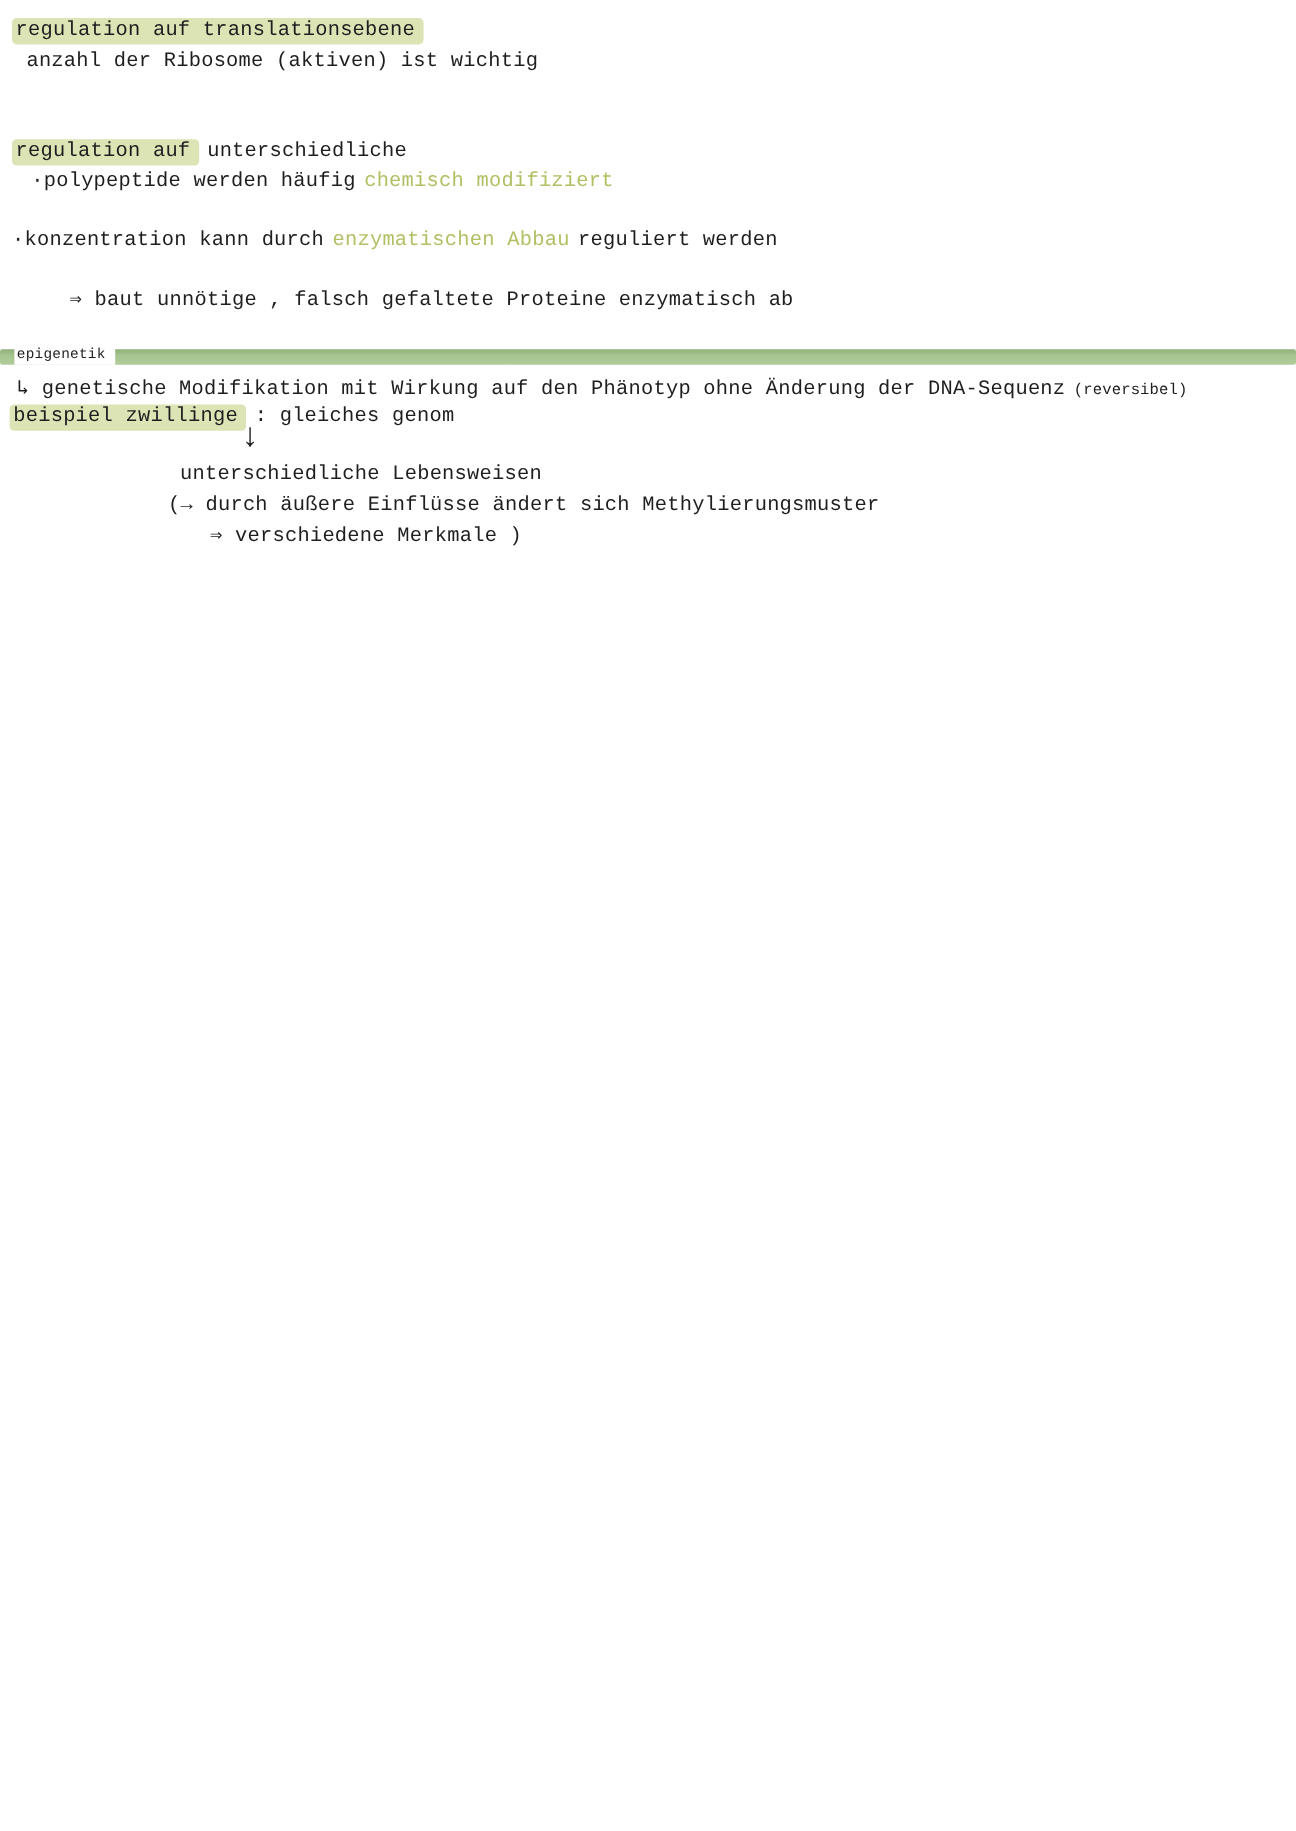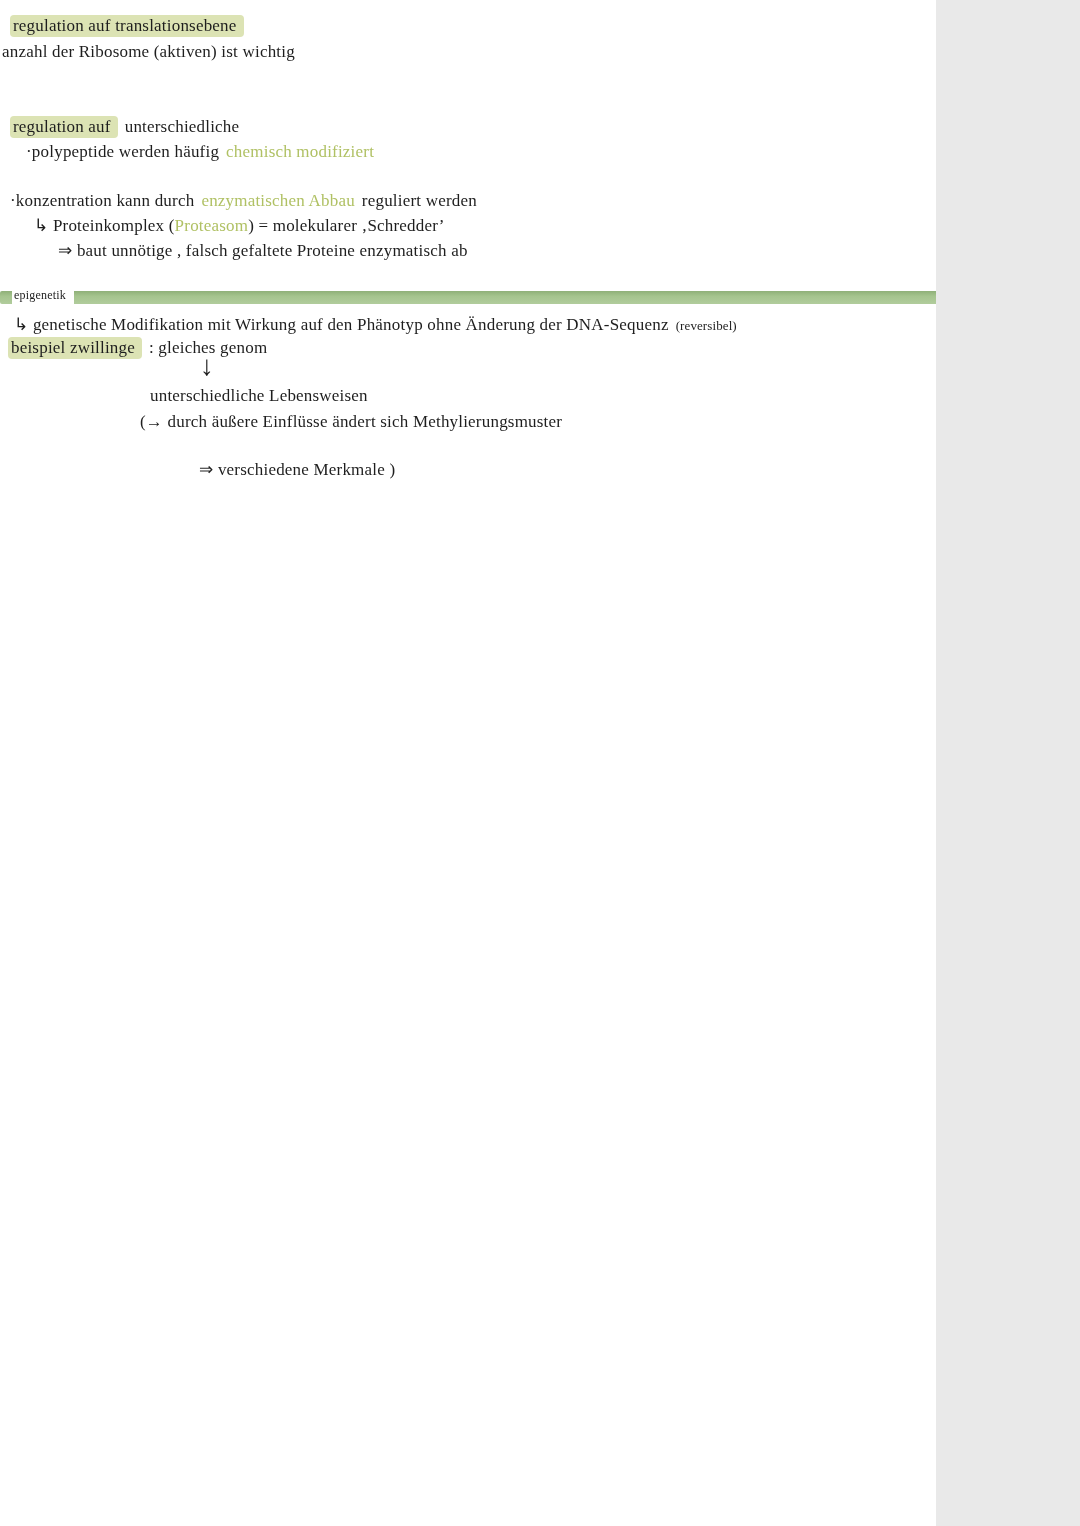--- a/index.html
+++ b/index.html
@@ -5,25 +5,25 @@
   :root {
     --ink: #1e1e1e;
     --green-ink: #b0c164;
     --highlight: #dce3b4;
     --bar: #a5c48e;
     --paper: #ffffff;
   }
   html, body { margin: 0; padding: 0; background: #e9e9e9; }
   .page {
     position: relative;
-    width: 936px;
+    width: 1080px;
     height: 1526px;
     background: var(--paper);
     overflow: hidden;
-    font-family: Liberation Serif, serif;
+    font-family: Liberation Mono, monospace;
     color: var(--ink);
   }
   .line {
     position: absolute;
     white-space: nowrap;
     font-size: 17px;
     letter-spacing: 0.2px;
     line-height: 22px;
     color: var(--ink);
   }
@@ -62,42 +62,39 @@
   }
 </style>
 </head>
 <body>
 
 <div class="page">
 
   <div class="line" style="left:10px; top:15px;">
     <span class="hl">regulation auf translationsebene</span>
   </div>
-  <div class="line" style="left:2px; top:41px;text-align:right;">anzahl der Ribosome (aktiven) ist wichtig</div>
+  <div class="line" style="left:22px; top:41px;text-align:right;">anzahl der Ribosome (aktiven) ist wichtig</div>
 
   <div class="line" style="left:10px; top:116px;">
     <span class="hl">regulation auf</span><span class="gap">unterschiedliche</span>
   </div>
   <div class="line" style="left:26px; top:141px;">
     <span>·polypeptide werden häufig</span><span class="green gap">chemisch modifiziert</span>
   </div>
   <div class="line" style="left:10px; top:190px;">
     <span>·konzentration kann durch</span><span class="green gap">enzymatischen Abbau</span><span class="gap">reguliert werden</span>
-  </div>
-  <div class="line" style="left:34px; top:215px;">
-    <span>↳ Proteinkomplex (</span><span class="green">Proteasom</span><span>) = molekularer ‚Schredder’</span>
   </div>
   <div class="line" style="left:58px; top:240px;">⇒ baut unnötige , falsch gefaltete Proteine enzymatisch ab</div>
 
   <div class="epi-bar"></div>
   <div class="epi-word">epigenetik</div>
   <div class="line" style="left:14px; top:314px;">
     <span>↳ genetische Modifikation mit Wirkung auf den Phänotyp ohne Änderung der DNA-Sequenz</span><span class="small gap">(reversibel)</span>
   </div>
   <div class="line" style="left:8px; top:337px;">
     <span class="hl">beispiel zwillinge</span><span class="gap">: gleiches genom</span>
   </div>
   <div class="down-arrow">↓</div>
   <div class="line" style="left:150px; top:385px;">unterschiedliche Lebensweisen</div>
   <div class="line" style="left:140px; top:411px;text-align:center;">(→ durch äußere Einflüsse ändert sich Methylierungsmuster</div>
-  <div class="line" style="left:175px; top:459px;margin-left:24px;">⇒ verschiedene Merkmale )</div>
+  <div class="line" style="left:175px; top:437px;">⇒ verschiedene Merkmale )</div>
 
 </div>
 
 </body></html>

